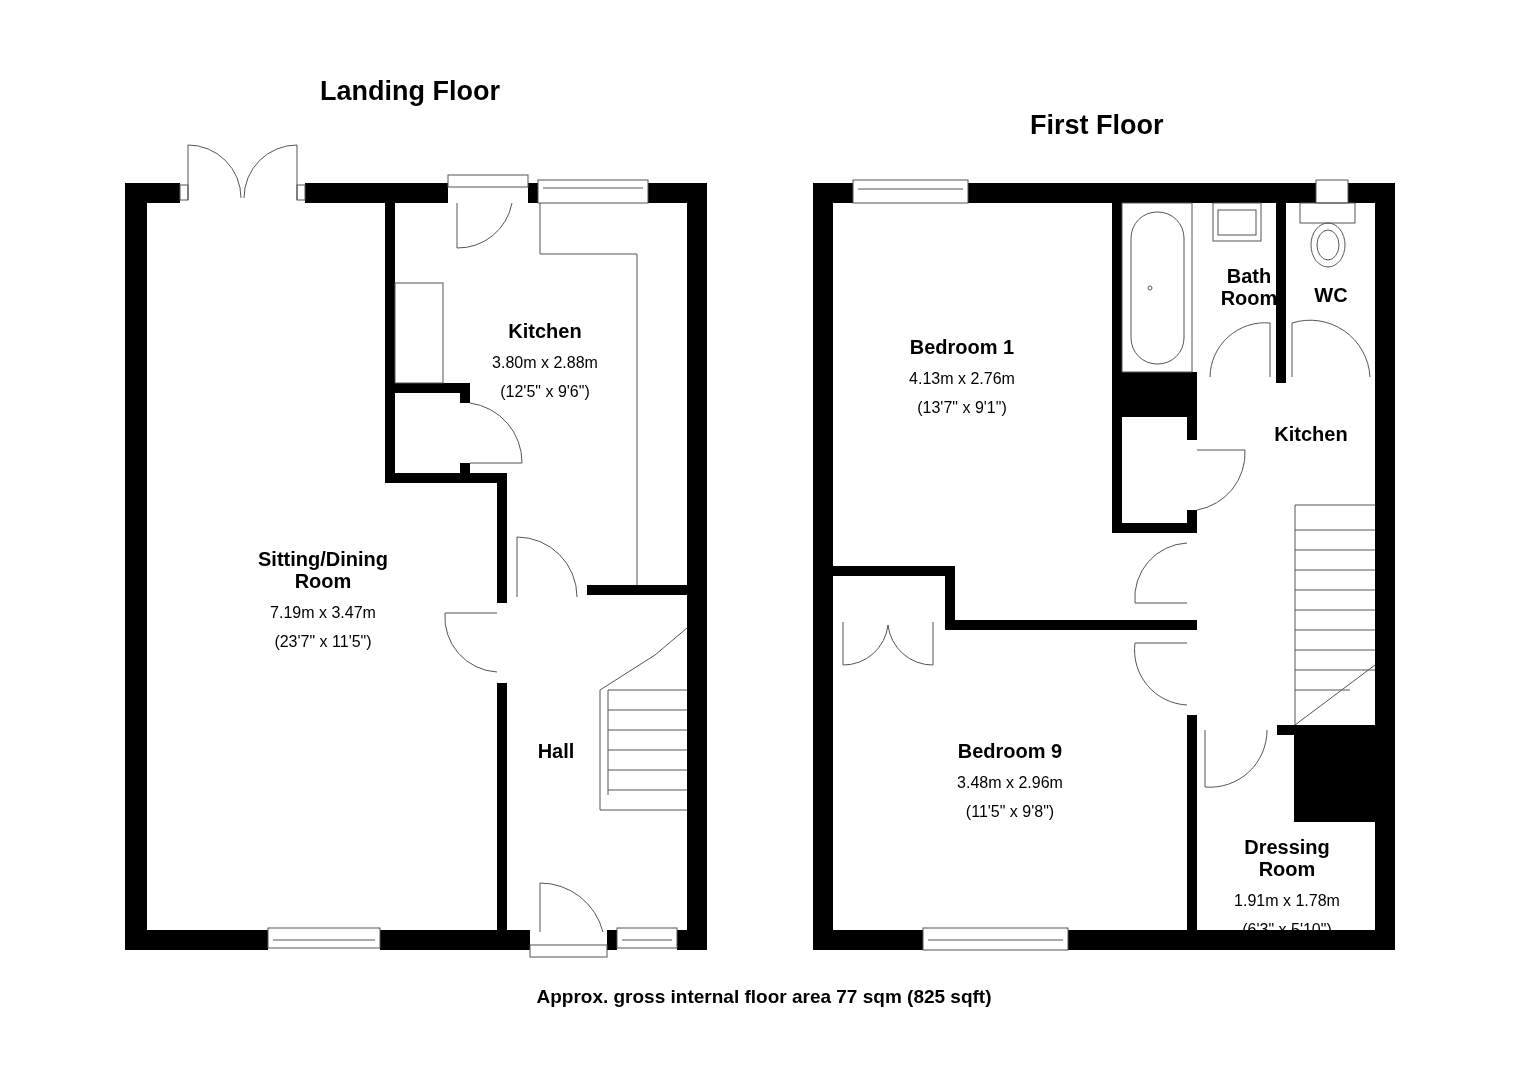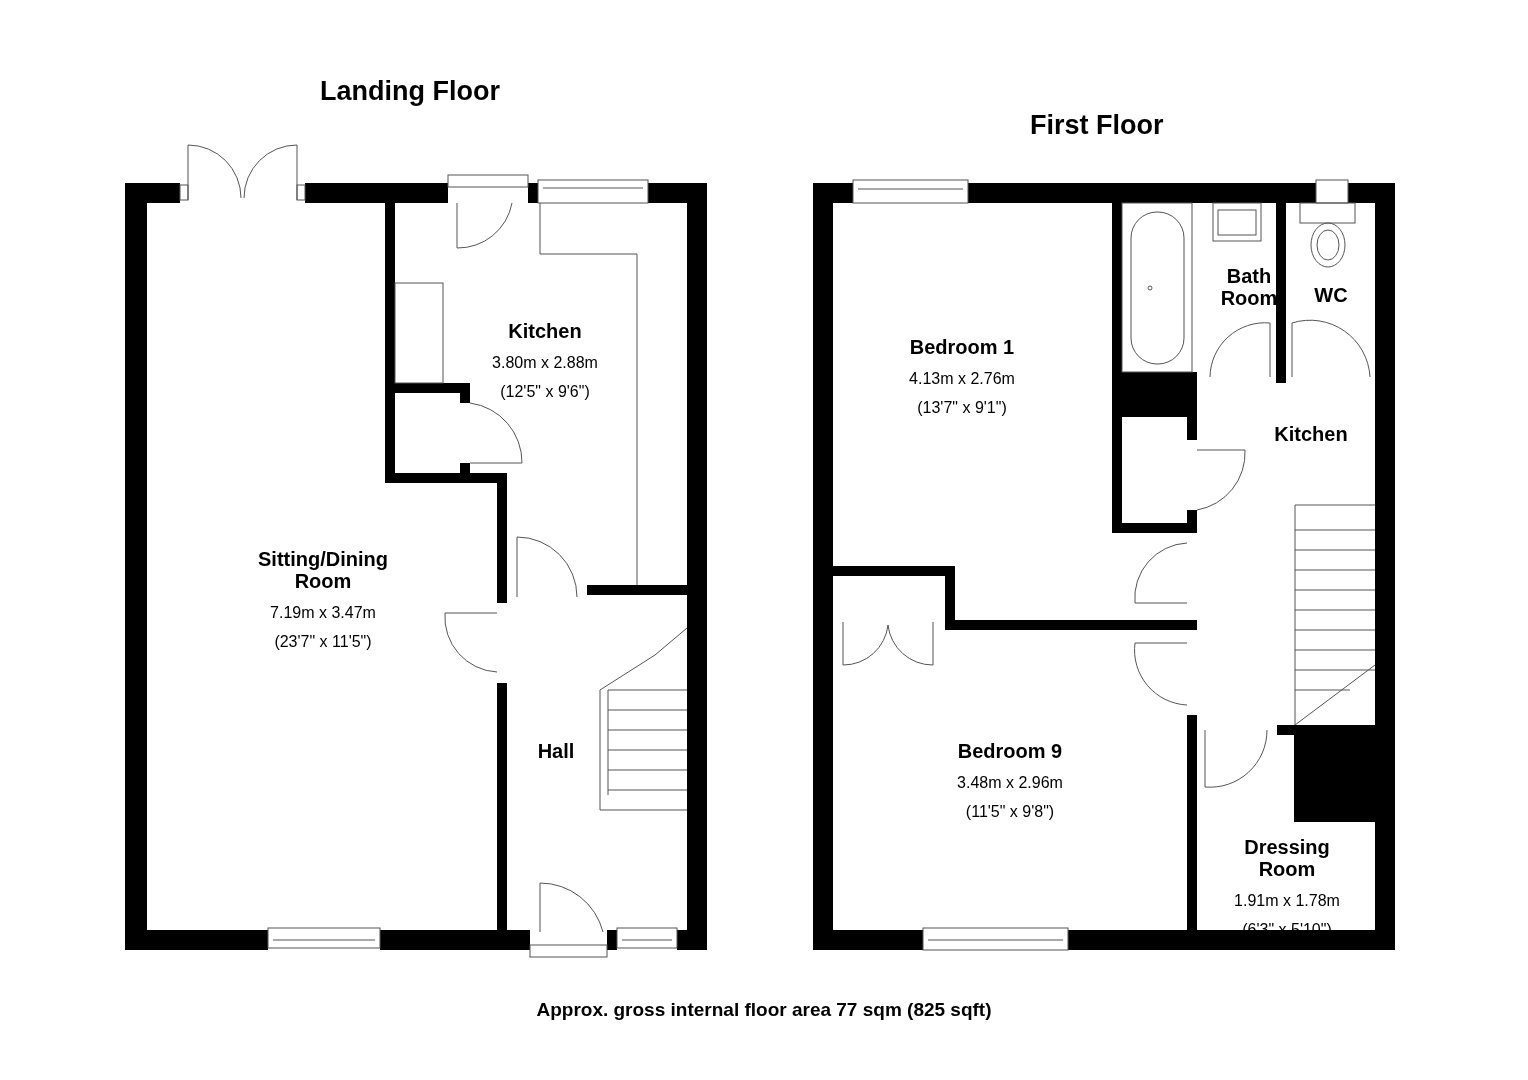--- a/index.html
+++ b/index.html
@@ -1,21 +1,21 @@
 <!DOCTYPE html>
 <html><head>
 <meta charset="utf-8">
 <style>
   html,body{margin:0;padding:0;background:#ffffff;}
   body{width:1528px;height:1080px;position:relative;overflow:hidden;font-family:"Liberation Sans",sans-serif;color:#000;}
   .title{position:absolute;font-weight:bold;font-size:27px;white-space:nowrap;}
   .lbl{position:absolute;text-align:center;white-space:nowrap;line-height:1.0;transform:translateX(-50%);}
   .lbl .nm{font-weight:bold;font-size:20px;display:block;line-height:22px;}
   .lbl .dm{font-size:16px;display:block;line-height:17px;margin-top:12px;}
-  .footer{position:absolute;left:0;width:1528px;top:986px;text-align:center;font-weight:bold;font-size:19px;margin-top:13px;}
+  .footer{position:absolute;left:0;width:1528px;top:986px;text-align:center;font-weight:bold;font-size:19px;}
   svg.plan{position:absolute;left:0;top:0;}
   .w{fill:#000;}
   .ln{fill:none;stroke:#555;stroke-width:1;}
   .wh{fill:#fff;stroke:#555;stroke-width:1;}
 </style>
 </head>
 <body>
 
 <div class="title" style="left:320px;top:76px;">Landing Floor</div>
 <div class="title" style="left:1030px;top:110px;">First Floor</div>

